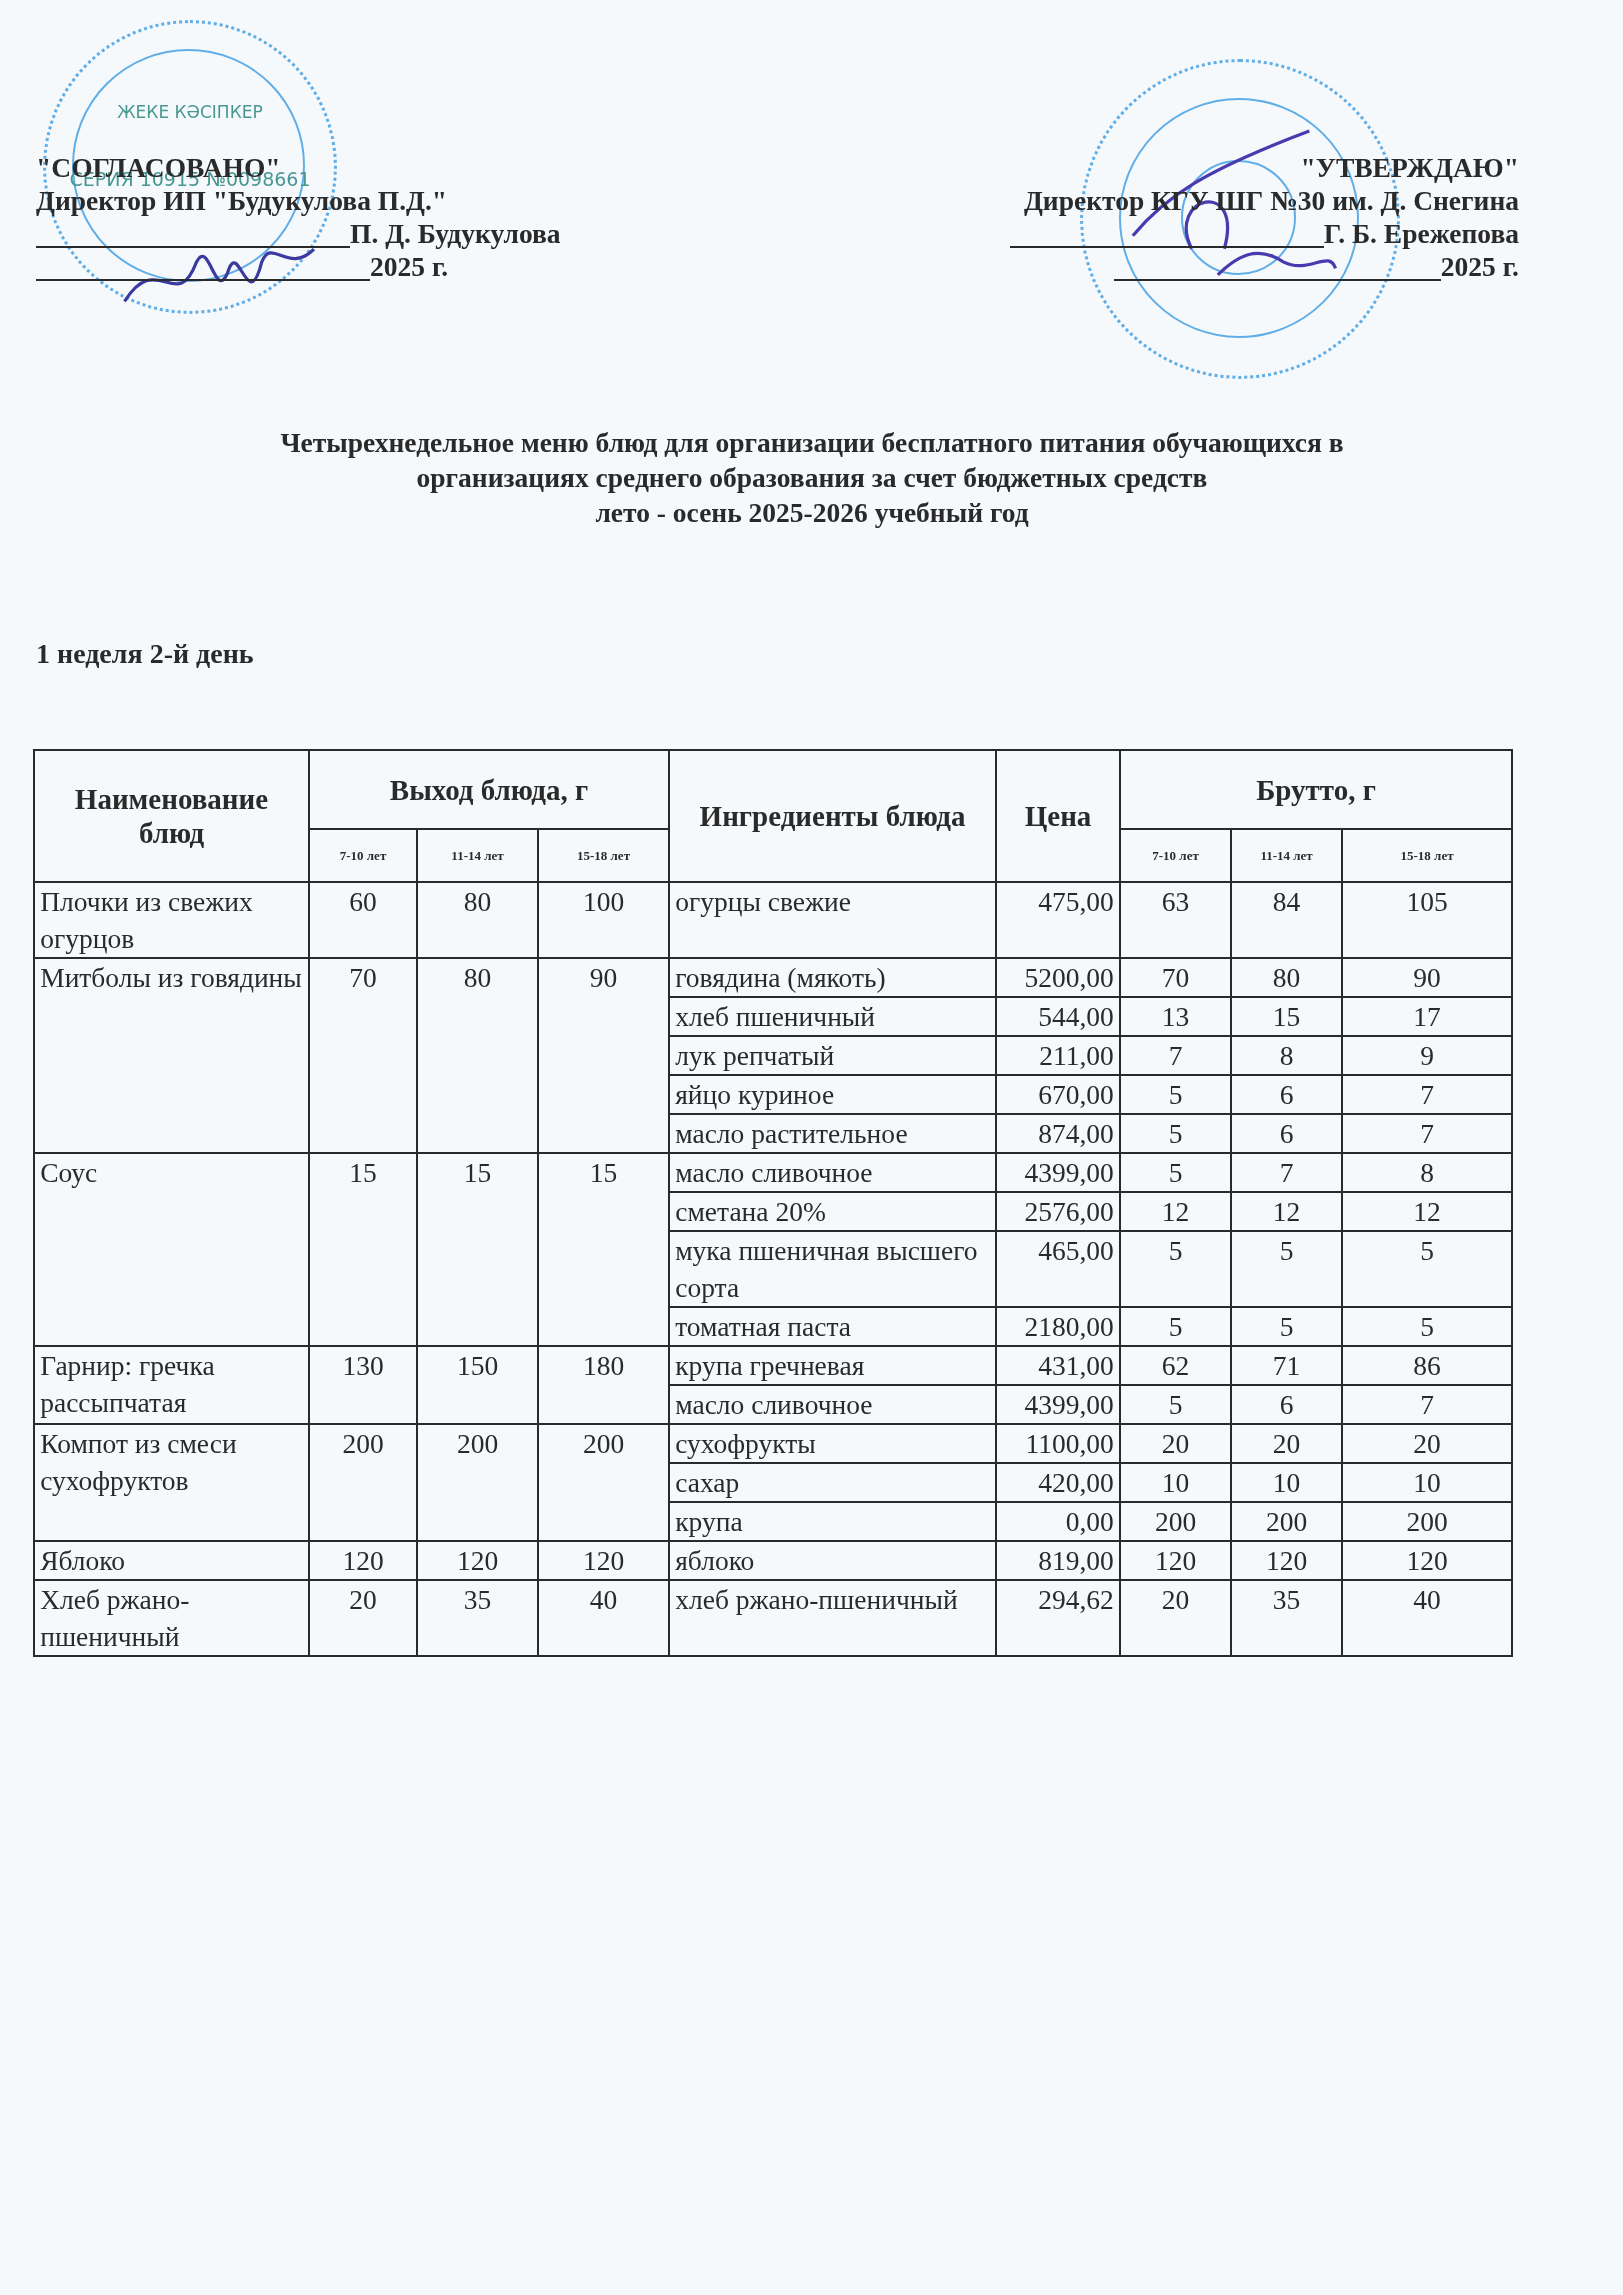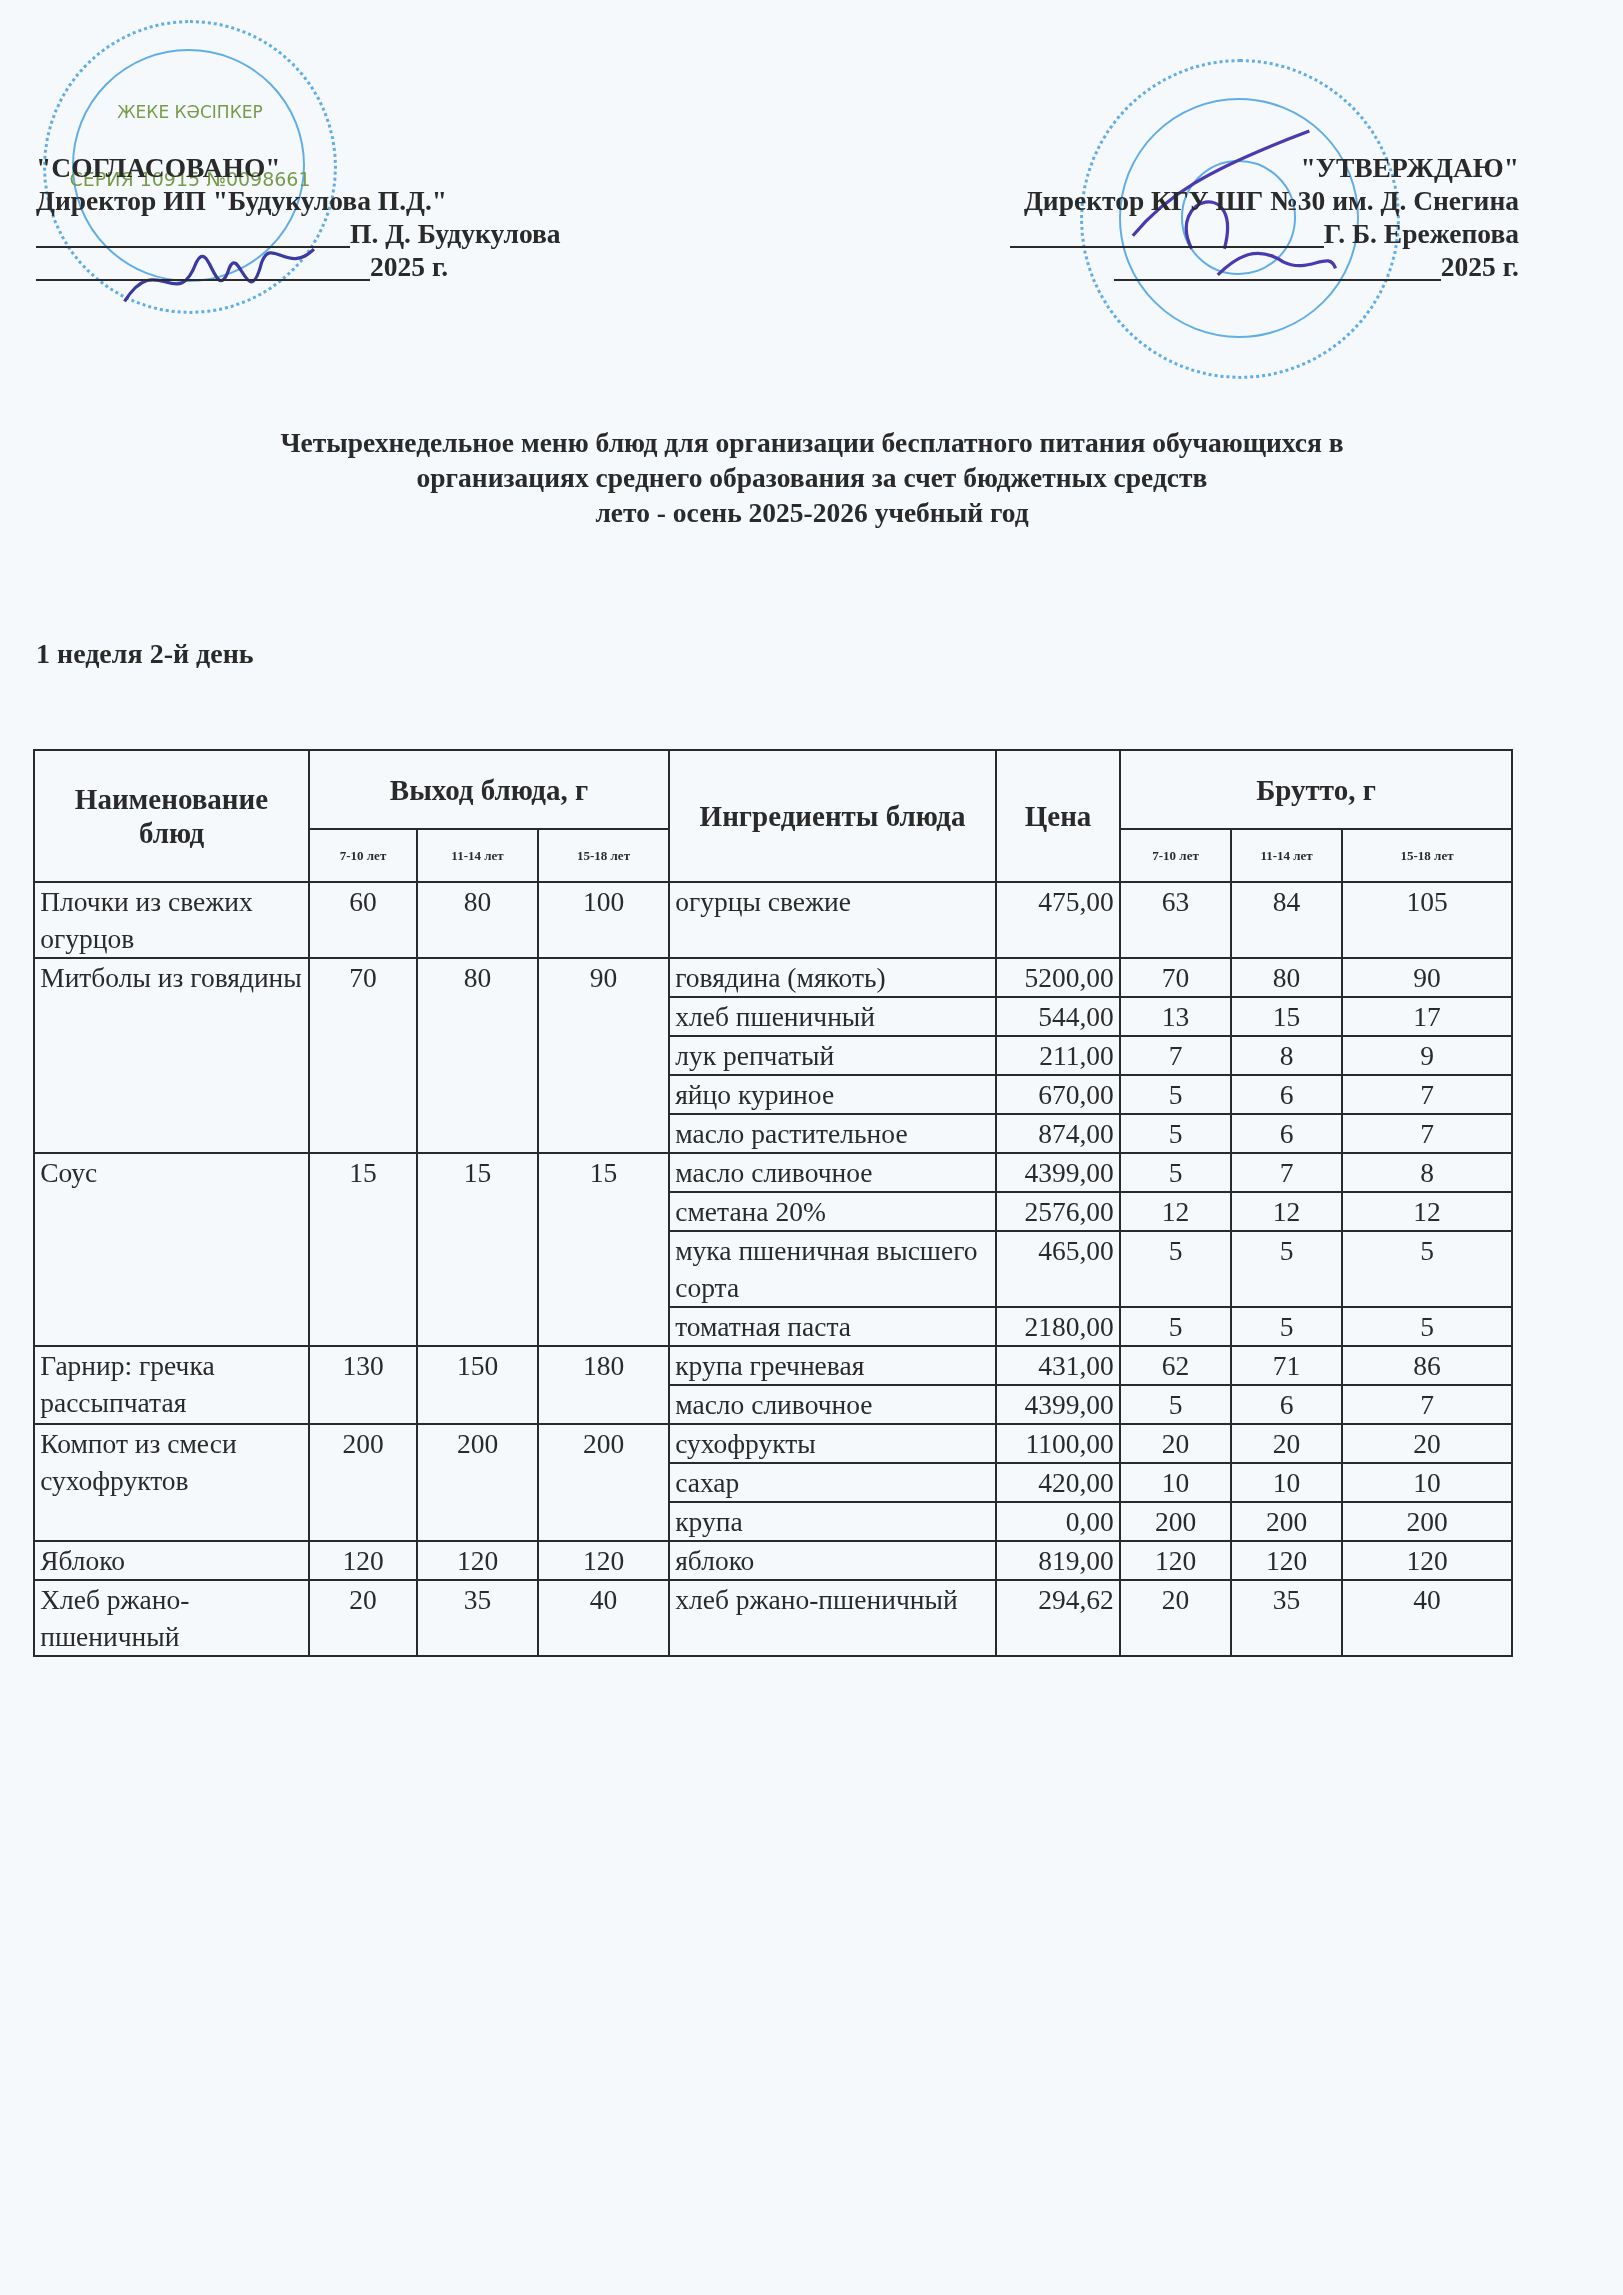--- a/index.html
+++ b/index.html
@@ -11,21 +11,21 @@
   .bold { font-weight:bold; }
   
   .approval-left { left:36px; top:151px; width:589px; font-size:27.5px; line-height:33px; }
   .approval-right { right:105px; top:151px; width:785px; font-size:27.5px; line-height:33px; text-align:right; }
   .line-row { display:flex; align-items:center; }
   .approval-right .line-row { justify-content:flex-end; }
   .underline { display:inline-block; border-bottom:2.6px solid #2a2a2a; height:26px; }
   
   .stamp { position:absolute; border-radius:50%; border:3.9px dotted #2f95e0; opacity:0.75; }
   .stamp-inner { position:absolute; border-radius:50%; border:2.6px solid #2f95e0; }
-  .stamp-text { position:absolute; color:#4d7c0f; font-family:"DejaVu Sans", sans-serif; font-size:17px; text-align:center; width:100%; }
+  .stamp-text { position:absolute; color:#0f766e; font-family:"DejaVu Sans", sans-serif; font-size:17px; text-align:center; width:100%; }
   .signature { position:absolute; }
   
   .title { left:0; width:1624px; top:425px; text-align:center; font-size:27.5px; line-height:35px; font-weight:bold; }
   .subtitle { left:36px; top:638px; font-size:28px; font-weight:bold; }
   
   table.menu {
     position:absolute; left:33px; top:749px; width:1479px; border-collapse:collapse;
     font-size:27.5px; table-layout:fixed;
   }
   table.menu td, table.menu th { border:2px solid #2a2a2a; padding:0 5.2px; vertical-align:top; }

